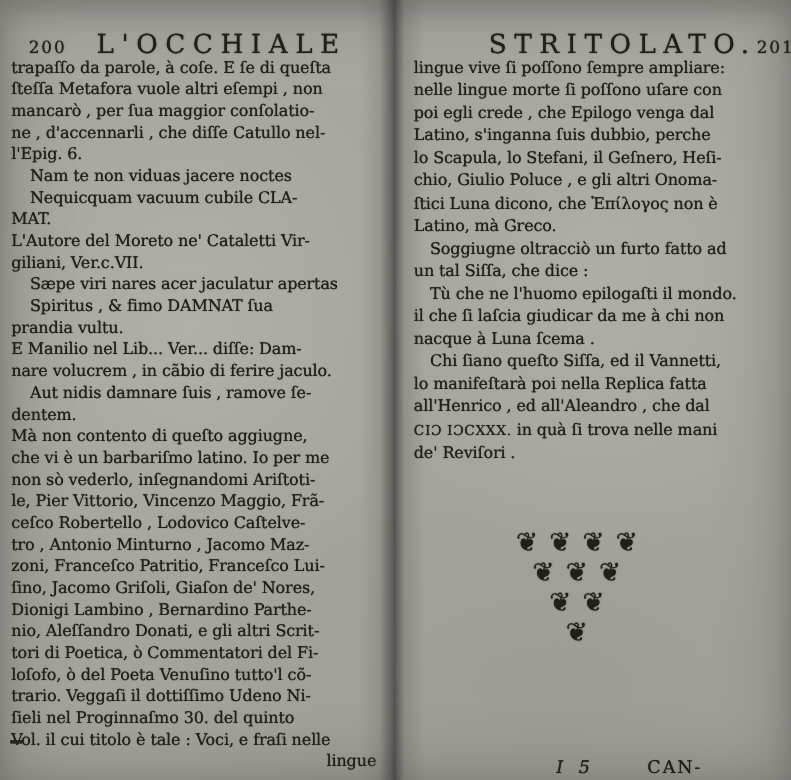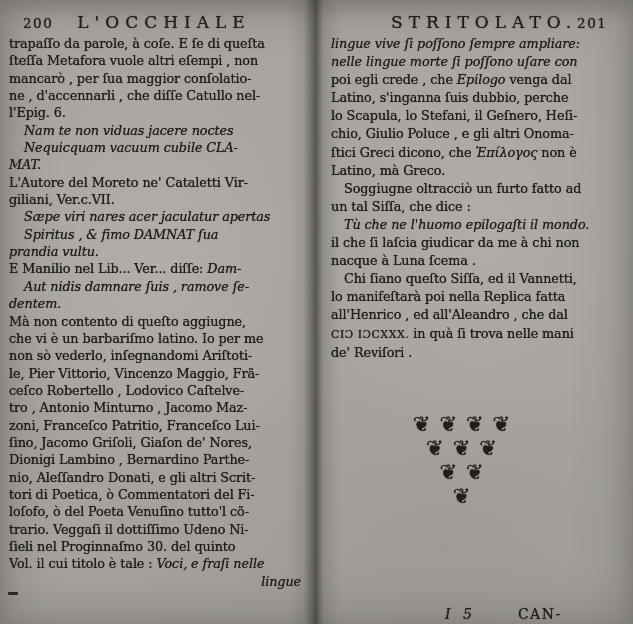--- a/index.html
+++ b/index.html
@@ -19,37 +19,37 @@
   #gutter{
     position:absolute;left:288px;top:0;width:52px;height:624px;
     background:linear-gradient(to right,
       rgba(80,78,74,0) 0%, rgba(80,78,74,.18) 30%,
       rgba(52,50,47,.55) 48%, rgba(38,36,34,.62) 53%,
       rgba(90,88,84,.28) 68%, rgba(90,88,84,0) 100%);
   }
   .page{position:absolute;top:0;height:624px;width:300px;}
   #page-left{left:0;padding-left:9px;}
   #page-right{left:327px;padding-left:4px;}
-  .hdr{display:flex;align-items:baseline;padding-top:12px;height:20px;
+  .hdr{display:flex;align-items:baseline;padding-top:23px;height:20px;
        text-shadow:0 0 1px rgba(30,27,22,.85);}
   .pgnum{font-size:13.5px;letter-spacing:1.5px;}
-  .runtitle{font-size:17px;letter-spacing:6px;white-space:nowrap;}
+  .runtitle{font-size:21px;letter-spacing:6px;white-space:nowrap;}
   #page-left .pgnum{margin-left:14px;}
   #page-left .runtitle{margin-left:24px;}
   #page-right .runtitle{margin-left:60px;}
   #page-right .pgnum{margin-left:auto;margin-right:44px;}
   .body{margin-top:3px;}
   .tl{
     font-size:12.8px;line-height:17.35px;white-space:nowrap;
     letter-spacing:-.1px;
     text-shadow:0 0 .7px rgba(28,25,20,.9);
     width:292px;
   }
   #page-right .tl{line-height:18.1px;width:294px;}
-  .it{font-style:italic;margin-top:26px;}
+  .it{margin-top:26px;}
   .sc{font-size:11px;letter-spacing:.5px;}
   .ind{padding-left:15px;}
   .pind{padding-left:13px;}
   .ctr{text-align:left;padding-right:60px;}
   .rt{text-align:right;padding-right:16px;}
   #ornament{margin-top:50px;text-align:center;padding-right:30px;}
   .orow{font-family:"DejaVu Sans","Liberation Sans",sans-serif;
         font-size:21px;line-height:24px;letter-spacing:9px;
         text-shadow:0 0 1px rgba(28,25,20,.95);}
   #sigline{position:absolute;left:0;top:589px;width:300px;display:flex;
@@ -77,20 +77,21 @@
         <div class="tl"><span>l'Epig. 6.</span></div>
         <div class="tl ind"><span class="it">Nam te non viduas jacere noctes</span></div>
         <div class="tl ind"><span class="it">Nequicquam vacuum cubile CLA-</span></div>
         <div class="tl ctr"><span class="it">MAT.</span></div>
         <div class="tl"><span>L'Autore del Moreto ne' Cataletti Vir-</span></div>
         <div class="tl"><span>giliani, Ver.c.VII.</span></div>
         <div class="tl ind"><span class="it">Sæpe viri nares acer jaculatur apertas</span></div>
         <div class="tl ind"><span class="it">Spiritus , &amp; fimo DAMNAT ſua</span></div>
         <div class="tl ctr"><span class="it">prandia vultu.</span></div>
         <div class="tl"><span>E Manilio nel Lib... Ver... diſſe: </span><span class="it">Dam-</span></div>
+        <div class="tl"><span class="it">nare volucrem</span><span> , in cãbio di </span><span class="it">ferire jaculo.</span></div>
         <div class="tl ind"><span class="it">Aut nidis damnare ſuis , ramove ſe-</span></div>
         <div class="tl ctr"><span class="it">dentem.</span></div>
         <div class="tl"><span>Mà non contento di queſto aggiugne,</span></div>
         <div class="tl"><span>che vi è un barbariſmo latino. Io per me</span></div>
         <div class="tl"><span>non sò vederlo, inſegnandomi Ariſtoti-</span></div>
         <div class="tl"><span>le, Pier Vittorio, Vincenzo Maggio, Frã-</span></div>
         <div class="tl"><span>ceſco Robertello , Lodovico Caſtelve-</span></div>
         <div class="tl"><span>tro , Antonio Minturno , Jacomo Maz-</span></div>
         <div class="tl"><span>zoni, Franceſco Patritio, Franceſco Lui-</span></div>
         <div class="tl"><span>ſino, Jacomo Griſoli, Giaſon de' Nores,</span></div>
@@ -113,21 +114,21 @@
       <span class="runtitle">STRITOLATO.</span>
       <span class="pgnum">201</span>
     </div>
     <div class="body">
         <div class="tl"><span class="it">lingue vive ſi poſſono ſempre ampliare:</span></div>
         <div class="tl"><span class="it">nelle lingue morte ſi poſſono uſare con</span></div>
         <div class="tl"><span>poi egli crede , che </span><span class="it">Epilogo</span><span> venga dal</span></div>
         <div class="tl"><span>Latino, s'inganna ſuis dubbio, perche</span></div>
         <div class="tl"><span>lo Scapula, lo Stefani, il Geſnero, Heſi-</span></div>
         <div class="tl"><span>chio, Giulio Poluce , e gli altri Onoma-</span></div>
-        <div class="tl"><span>ſtici Greci dicono, che </span><span class="it">Ἐπίλογος</span><span> non è</span></div>
+        <div class="tl"><span>ſtici Luna dicono, che </span><span class="it">Ἐπίλογος</span><span> non è</span></div>
         <div class="tl"><span>Latino, mà Greco.</span></div>
         <div class="tl pind"><span>Soggiugne oltracciò un furto fatto ad</span></div>
         <div class="tl"><span>un tal Siſſa, che dice :</span></div>
         <div class="tl pind"><span class="it">Tù che ne l'huomo epilogaſti il mondo.</span></div>
         <div class="tl"><span>il che ſi laſcia giudicar da me à chi non</span></div>
         <div class="tl"><span>nacque à Luna ſcema .</span></div>
         <div class="tl pind"><span>Chi ſiano queſto Siſſa, ed il Vannetti,</span></div>
         <div class="tl"><span>lo manifeſtarà poi nella Replica fatta</span></div>
         <div class="tl"><span>all'Henrico , ed all'Aleandro , che dal</span></div>
         <div class="tl"><span class="sc">CIƆ IƆCXXX.</span><span> in quà ſi trova nelle mani</span></div>

